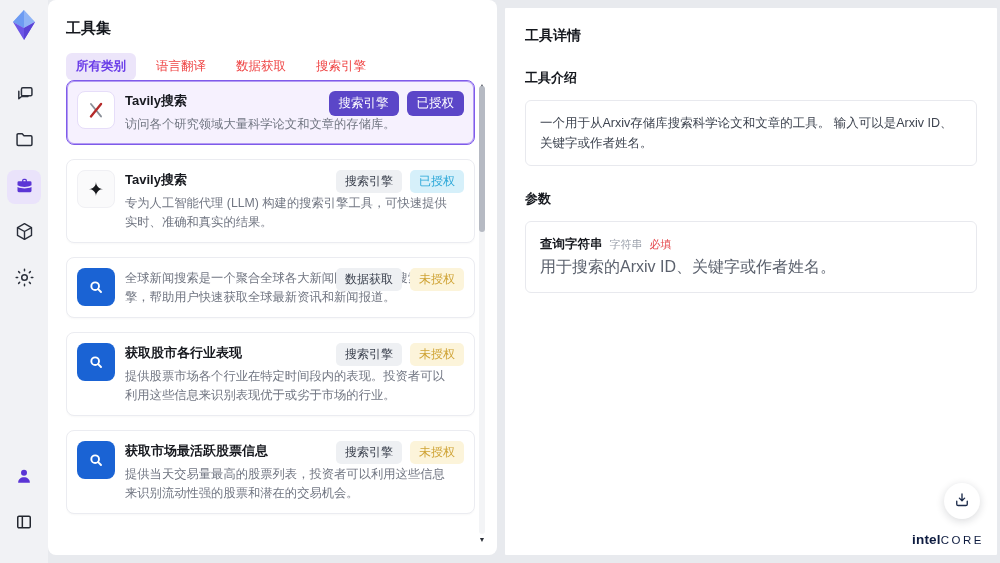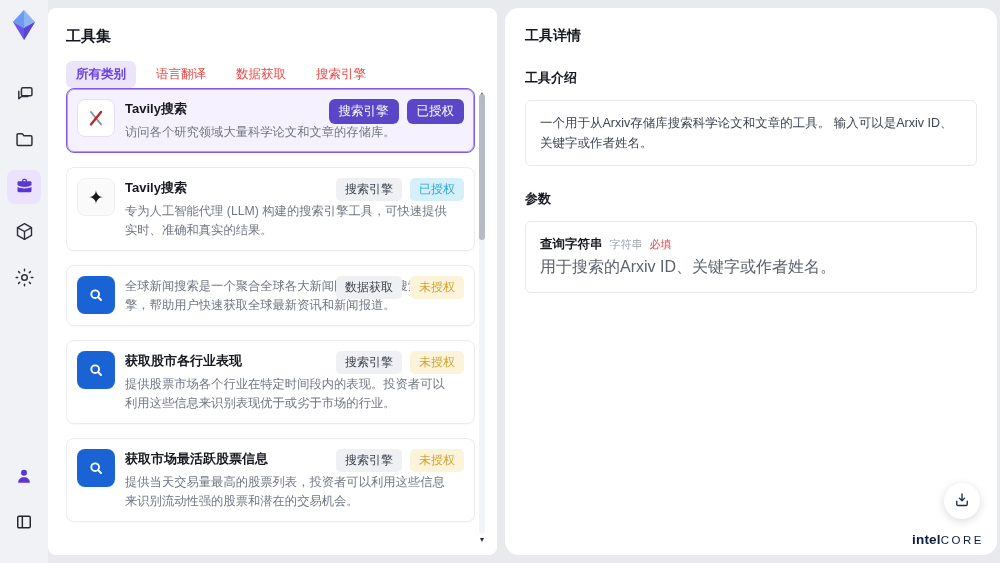--- a/index.html
+++ b/index.html
@@ -16,26 +16,26 @@
   }
   .rail-logo { width:30px; height:34px; margin-bottom:36px; display:flex; align-items:center; justify-content:center; }
   .rail-btn {
     width:34px; height:34px; border-radius:8px; display:flex; align-items:center;
     justify-content:center; margin-bottom:12px; cursor:pointer;
   }
   .rail-btn.active { background:#eae3fb; }
   .rail-spacer { flex:1; }
   
   .panel-left {
-    position:absolute; left:48px; top:8px; bottom:8px; width:449px;
+    position:absolute; left:48px; top:0; bottom:8px; width:449px;
     background:#fff; border-radius:8px; overflow:hidden;
   }
   .panel-right {
     position:absolute; left:505px; right:3px; top:8px; bottom:8px;
-    background:#fff; border-radius:14px; padding:19px 20px; overflow:hidden;
+    background:#fff; border-radius:1px; padding:19px 20px; overflow:hidden;
   }
   .pl-title { font-size:15px; font-weight:bold; color:#15181e; padding:19px 18px 0; }
   .tabs { display:flex; gap:10px; padding:15px 18px 0; align-items:center; }
   .tab { font-size:12.5px; color:#ef4444; padding:5px 10px; border-radius:6px; cursor:pointer; white-space:nowrap; }
   .tab.active { background:#ece5fa; color:#6a3de8; font-weight:bold; }
   
   .list { position:absolute; left:18px; right:22px; top:80px; bottom:6px; overflow:hidden; }
   .card {
     display:flex; gap:10px; padding:10px 10px; background:#fff;
     border:1px solid #ebecf1; border-radius:8px; margin-bottom:14px;

